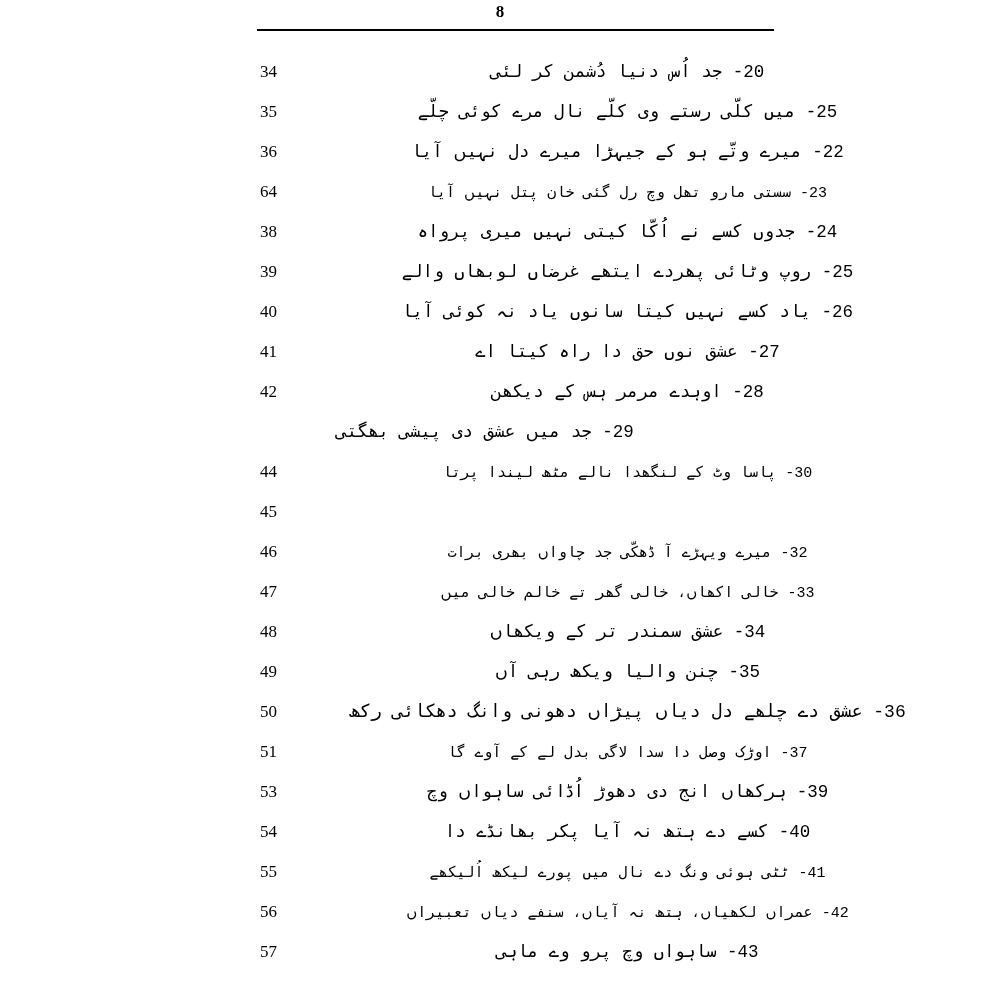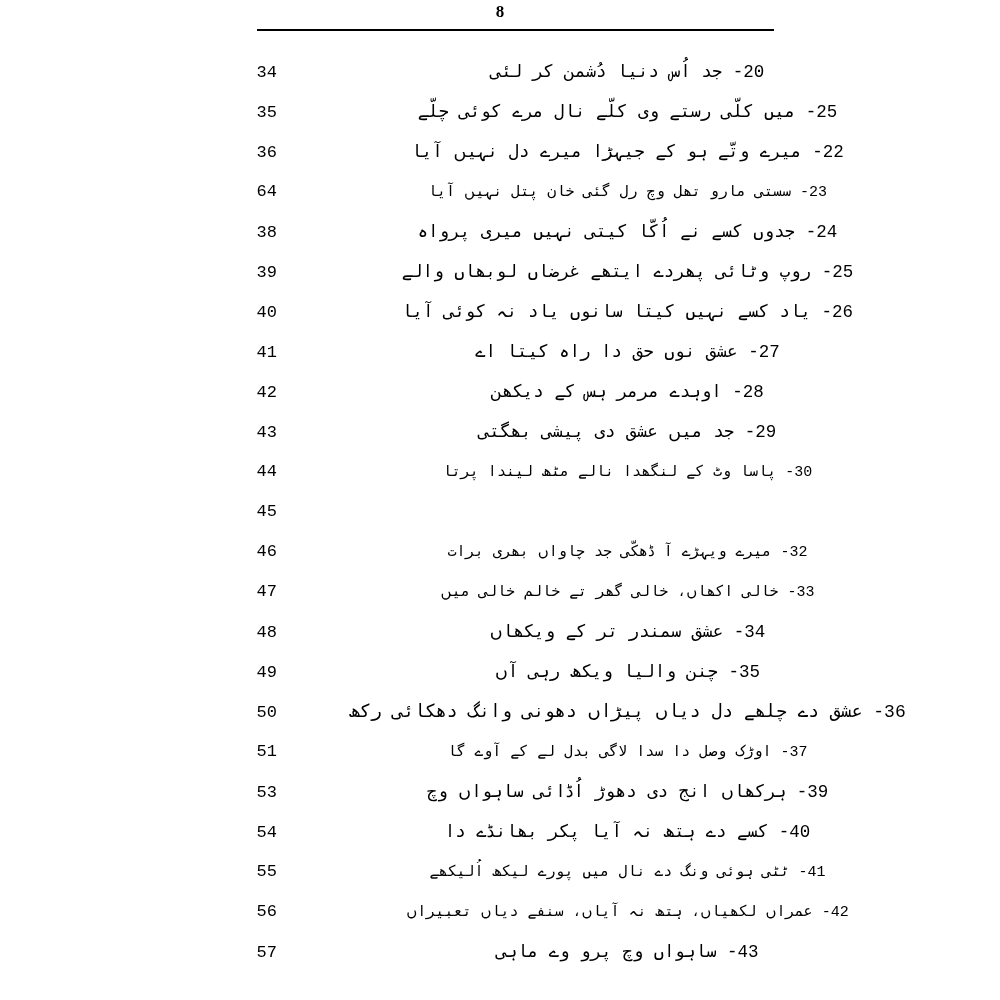--- a/index.html
+++ b/index.html
@@ -55,21 +55,21 @@
   }
   .toc-row {
     display: flex;
     align-items: baseline;
     height: 40px;
   }
   .toc-page {
     width: 285px;
     flex: 0 0 285px;
     text-align: right;
-    font-family: Liberation Mono, monospace;
+    font-family: Liberation Serif, serif;
     font-size: 17px;
     line-height: 40px;
     padding-right: 8px;
     box-sizing: border-box;
   }
   .toc-title {
     flex: 1 1 auto;
     direction: rtl;
     text-align: center;
     font-family: Liberation Mono, monospace;
@@ -139,21 +139,20 @@
       <div class="toc-page">41</div>
       <div class="toc-title"><span>27-</span> <span>عشق نوں حق دا راہ کیتا اے</span></div>
     </div>
 
     <div class="toc-row">
       <div class="toc-page">42</div>
       <div class="toc-title"><span>28-</span> <span>اوہدے مرمر ہس کے دیکھن</span></div>
     </div>
 
     <div class="toc-row">
-      <div class="toc-page">43</div>
       <div class="toc-title"><span>29-</span> <span>جد میں عشق دی پیشی بھگتی</span></div>
     </div>
 
     <div class="toc-row">
       <div class="toc-page">44</div>
       <div class="toc-title long"><span>30-</span> <span>پاسا وٹ کے لنگھدا نالے مٹھ لیندا پرتا</span></div>
     </div>
 
     <div class="toc-row">
       <div class="toc-page">45</div>

